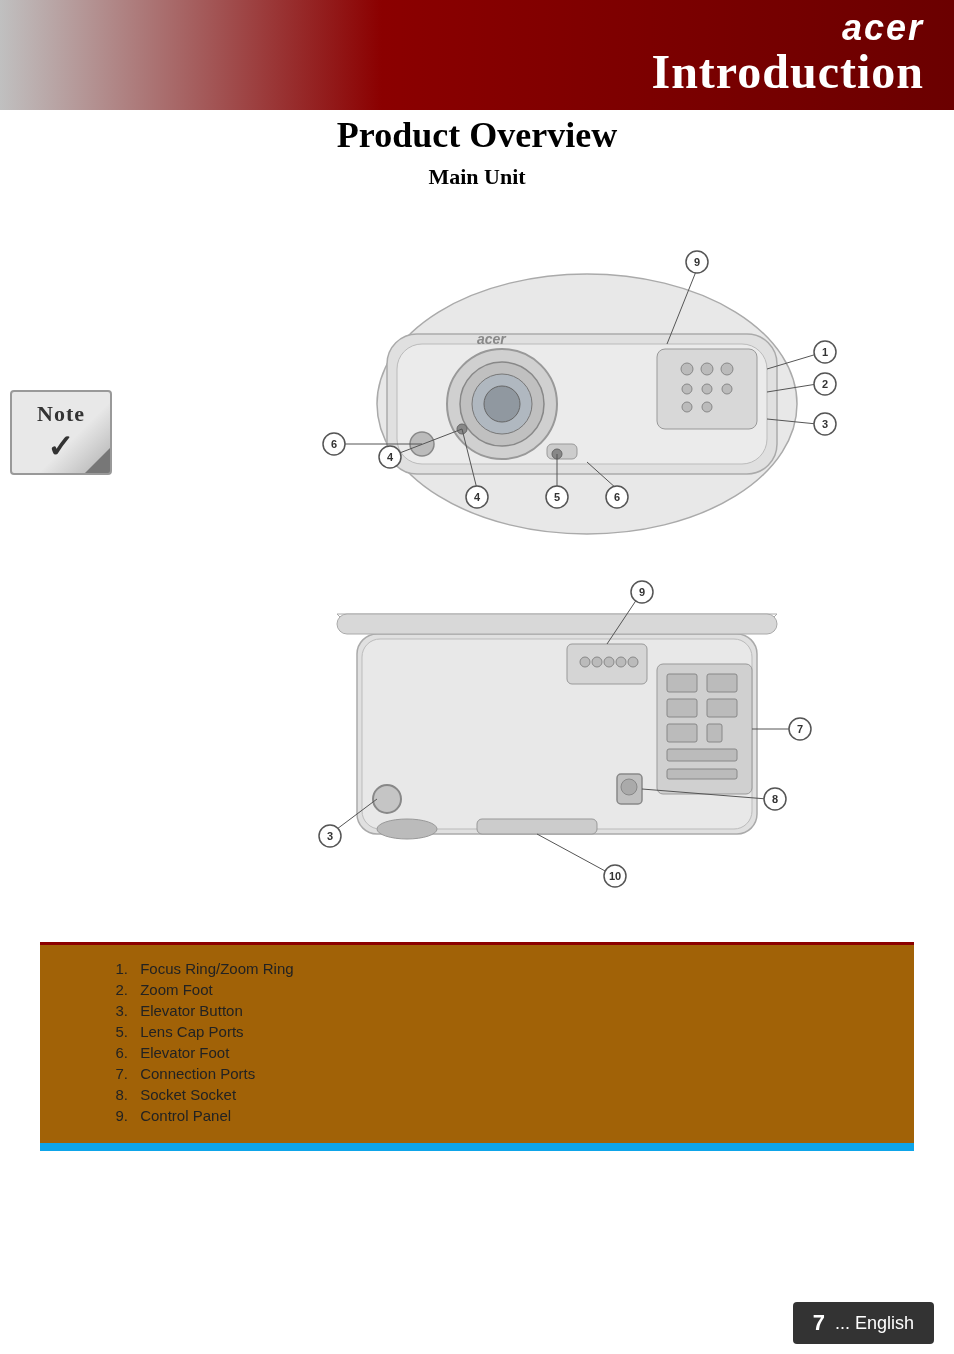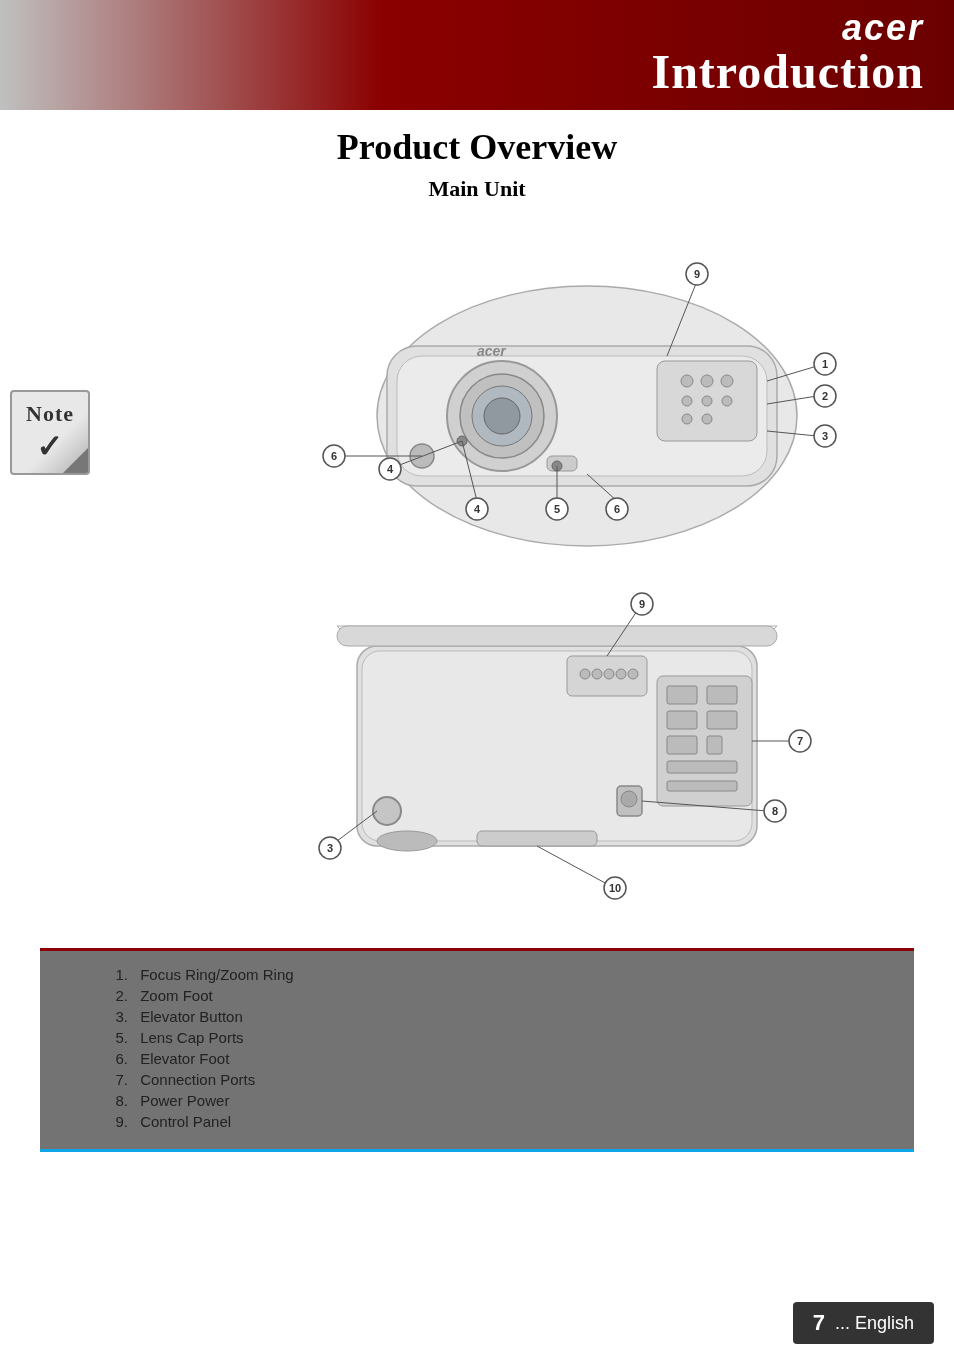--- a/index.html
+++ b/index.html
@@ -36,21 +36,21 @@
       color: white;
       font-size: 48px;
       font-weight: bold;
       font-family: Georgia, serif;
       letter-spacing: 1px;
       line-height: 1;
     }
 
     
     .main-content {
-      padding: 16px 40px 20px 40px;
+      padding: 4px 40px 20px 40px;
       position: relative;
     }
 
     .product-overview-title {
       font-size: 36px;
       font-weight: bold;
       text-align: center;
       margin-bottom: 8px;
       font-family: Georgia, serif;
     }
@@ -64,21 +64,21 @@
     }
 
     
     .note-box {
       position: absolute;
       left: 10px;
       top: 280px;
       width: 160px;
     }
     .note-badge {
-      width: 80px;
+      width: 102px;
       height: 85px;
       background: linear-gradient(135deg, #e8e8e8 60%, #b0b0b0 100%);
       border: 2px solid #999;
       display: flex;
       flex-direction: column;
       align-items: center;
       justify-content: center;
       border-radius: 4px;
       margin-bottom: 15px;
       position: relative;
@@ -117,25 +117,25 @@
     }
 
     
     .diagram-area {
       margin-left: 160px;
       position: relative;
     }
 
     
     .parts-list-container {
-      margin-top: 22px;
+      margin-top: 28px;
       border-top: 3px solid #8b0000;
-      border-bottom: 3px solid #0ea5e9;
+      border-bottom: 8px solid #0ea5e9;
       padding: 15px 60px;
-      background: #737373;
+      background: #a16207;
     }
     .parts-list {
       columns: 1;
       list-style: none;
     }
     .parts-list li {
       font-size: 15px;
       color: #222;
       margin-bottom: 4px;
       font-family: Arial, sans-serif;
@@ -355,21 +355,21 @@
         <li>
           <span class="num">6.</span>
           <span>Elevator Foot</span>
         </li>
         <li>
           <span class="num">7.</span>
           <span>Connection Ports</span>
         </li>
         <li>
           <span class="num">8.</span>
-          <span>Power Power</span>
+          <span>Socket Socket</span>
         </li>
         <li>
           <span class="num">9.</span>
           <span>Control Panel</span>
         </li>
       </ol>
     </div>
 
   </div>
 

